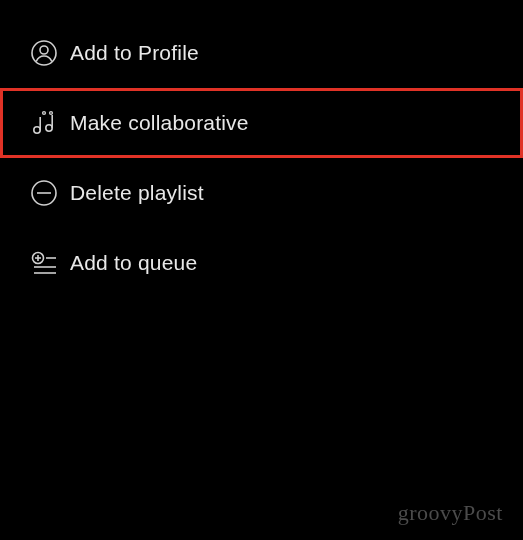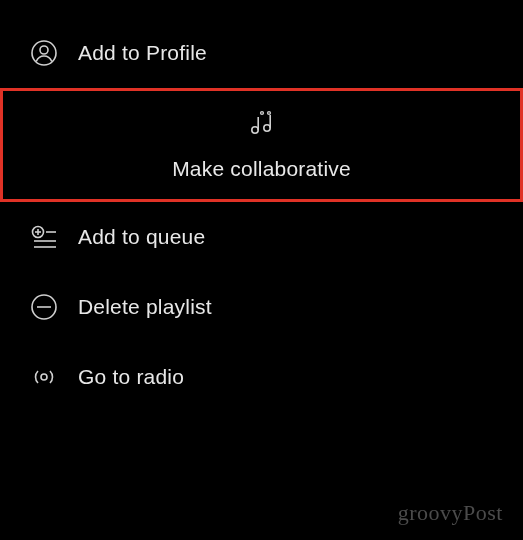--- a/index.html
+++ b/index.html
@@ -15,21 +15,21 @@
       overflow: hidden;
       position: relative;
     }
     .menu {
       padding: 18px 0;
     }
     .menu-item {
       display: flex;
       align-items: center;
       padding: 21px 30px;
-      gap: 20px;
+      gap: 12px;
       cursor: pointer;
     }
     .icon-wrap {
       width: 28px;
       height: 28px;
       display: flex;
       align-items: center;
       justify-content: center;
       flex-shrink: 0;
     }
@@ -38,21 +38,20 @@
       fill: none;
     }
     .menu-label {
       color: #e8e8e8;
       font-size: 21px;
       letter-spacing: 0.2px;
     }
     .highlighted {
       border: 3px solid #e03226;
       padding: 18px 27px;
-      flex-direction: column;
     }
     .watermark {
       position: absolute;
       right: 20px;
       bottom: 14px;
       color: #4b4b4b;
       font-family: Georgia, "Times New Roman", serif;
       font-size: 22px;
       letter-spacing: 0.5px;
     }
@@ -83,48 +82,38 @@
         <circle cx="14" cy="4" r="1.4" stroke-width="1.4"></circle>
         <circle cx="21" cy="4" r="1.4" stroke-width="1.4"></circle>
       </svg>
     </span>
     <span class="menu-label">Make collaborative</span>
   </div>
 
   <div class="menu-item">
     <span class="icon-wrap">
       <svg viewBox="0 0 28 28" width="28" height="28">
+        <circle cx="14" cy="14" r="12" stroke-width="1.6"></circle>
+        <line x1="7" y1="14" x2="21" y2="14" stroke-width="1.6"></line>
+      </svg>
+    </span>
+    <span class="menu-label">Delete playlist</span>
+  </div>
+
+  <div class="menu-item">
+    <span class="icon-wrap">
+      <svg viewBox="0 0 28 28" width="28" height="28">
         <circle cx="8" cy="9" r="5.5" stroke-width="1.6"></circle>
         <line x1="8" y1="6" x2="8" y2="12" stroke-width="1.6"></line>
         <line x1="5" y1="9" x2="11" y2="9" stroke-width="1.6"></line>
         <line x1="16" y1="9" x2="26" y2="9" stroke-width="1.6"></line>
         <line x1="4" y1="18" x2="26" y2="18" stroke-width="1.6"></line>
         <line x1="4" y1="24" x2="26" y2="24" stroke-width="1.6"></line>
       </svg>
     </span>
     <span class="menu-label">Add to queue</span>
   </div>
 
-  <div class="menu-item">
-    <span class="icon-wrap">
-      <svg viewBox="0 0 28 28" width="28" height="28">
-        <circle cx="14" cy="14" r="12" stroke-width="1.6"></circle>
-        <line x1="7" y1="14" x2="21" y2="14" stroke-width="1.6"></line>
-      </svg>
-    </span>
-    <span class="menu-label">Delete playlist</span>
-  </div>
 
-
-  <div class="menu-item">
-    <span class="icon-wrap">
-      <svg viewBox="0 0 28 28" width="28" height="28">
-        <circle cx="14" cy="14" r="3" stroke-width="1.6"></circle>
-        <path d="M8 8 A 8.5 8.5 0 0 0 8 20" stroke-width="1.6"></path>
-        <path d="M20 8 A 8.5 8.5 0 0 1 20 20" stroke-width="1.6"></path>
-      </svg>
-    </span>
-    <span class="menu-label">Go to radio</span>
-  </div>
 
 </div>
 
 <div class="watermark">groovyPost</div>
 
 </body></html>

